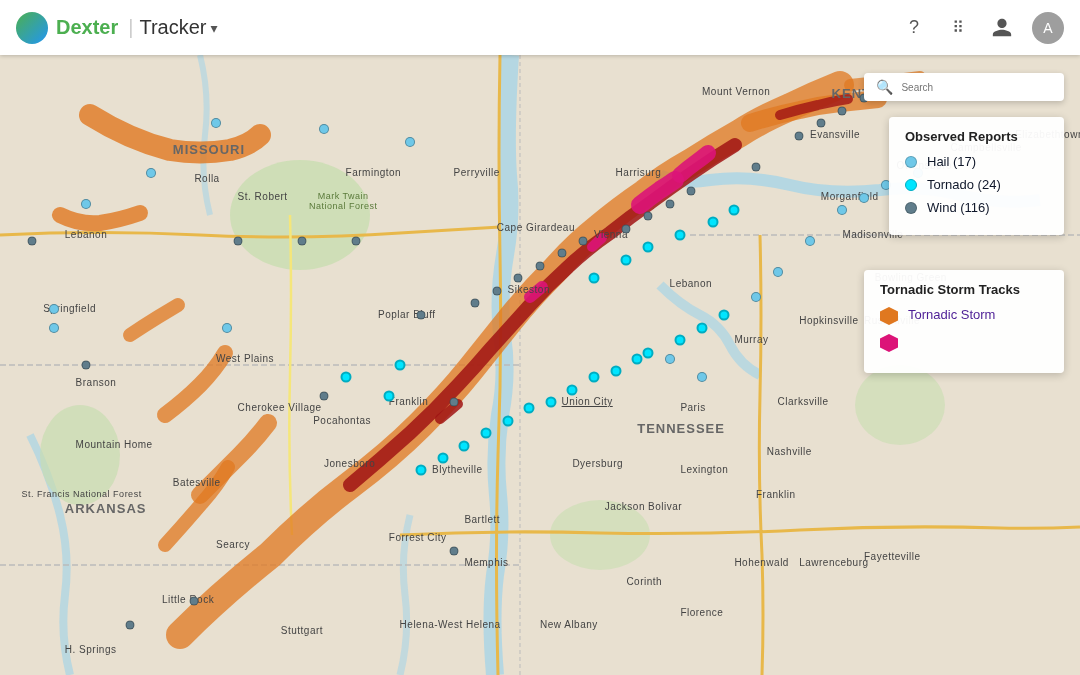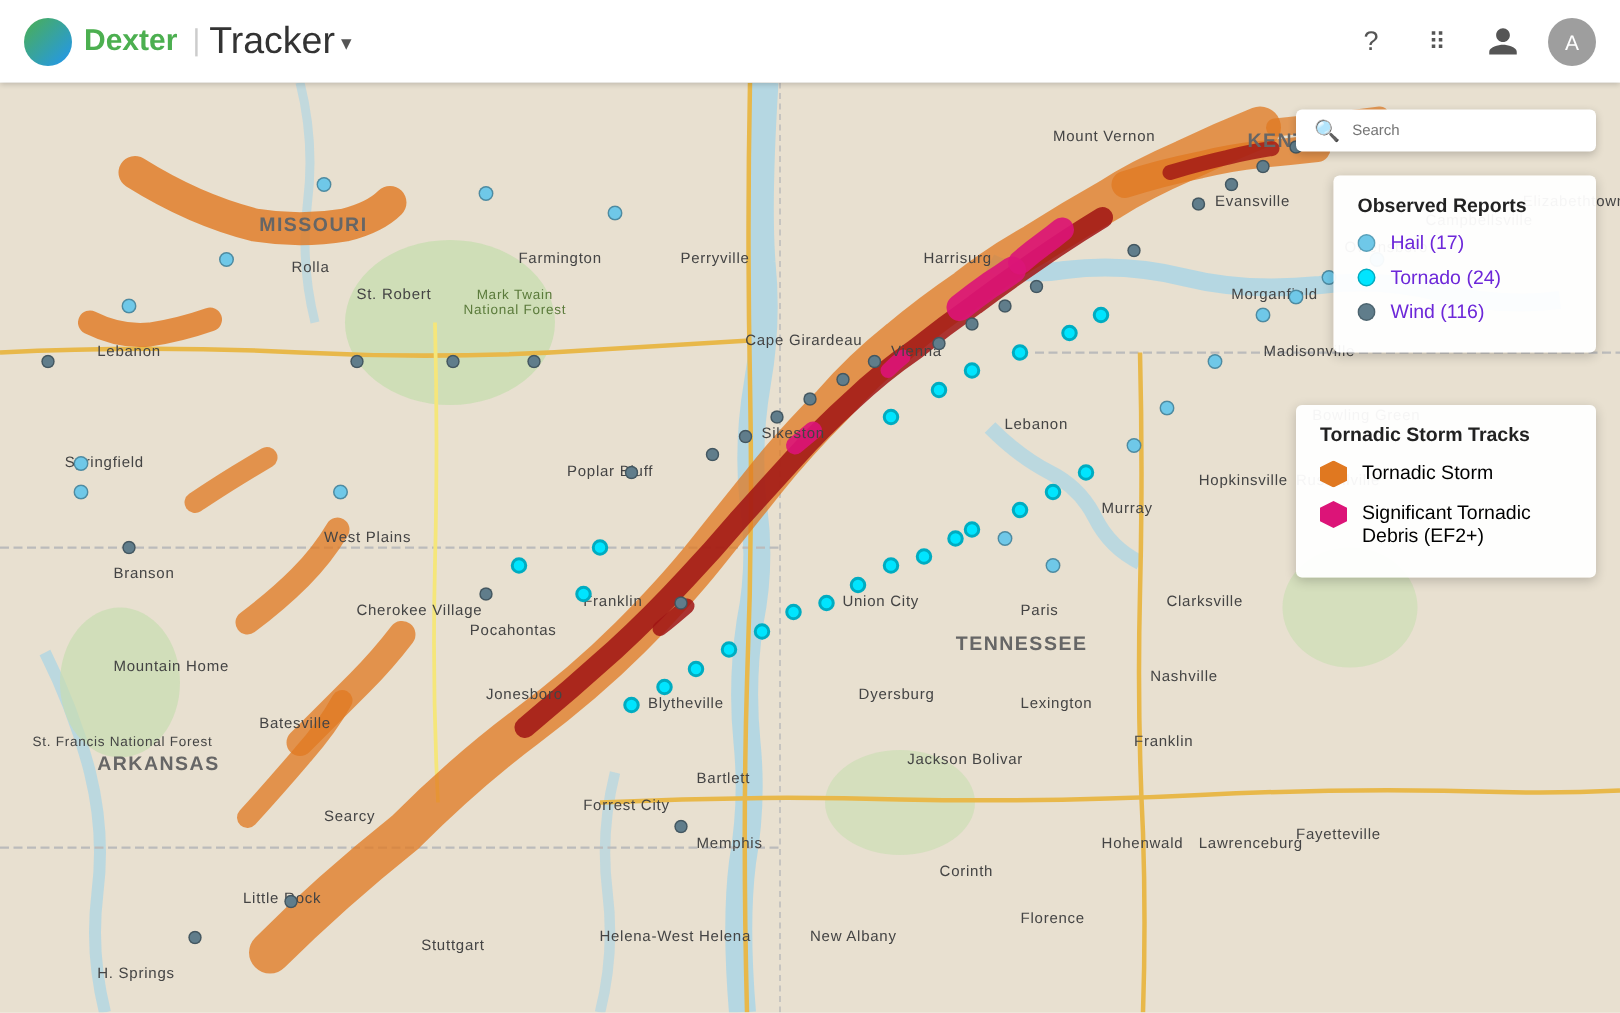--- a/index.html
+++ b/index.html
@@ -28,21 +28,21 @@
       font-weight: 600;
       color: #4CAF50;
       margin-right: 4px;
     }
     #separator {
       color: #ccc;
       font-size: 20px;
       margin: 0 6px;
     }
     #tracker-label {
-      font-size: 25px;
+      font-size: 20px;
       color: #333;
       font-weight: 400;
     }
     #dropdown-arrow {
       margin-left: 4px;
       color: #555;
       font-size: 14px;
       cursor: pointer;
     }
     #header-spacer { flex: 1; }
@@ -157,21 +157,21 @@
       font-size: 13px;
       font-weight: 700;
       color: #222;
       margin-bottom: 10px;
     }
     .legend-item {
       display: flex;
       align-items: center;
       margin-bottom: 8px;
       font-size: 13px;
-      color: #6d28d9;
+      color: #0f172a;
     }
     .legend-dot {
       width: 12px; height: 12px;
       border-radius: 50%;
       margin-right: 10px;
       flex-shrink: 0;
       border: 1.5px solid rgba(0,0,0,0.2);
     }
 
     #legend-tracks {
@@ -188,21 +188,21 @@
       font-size: 13px;
       font-weight: 700;
       color: #222;
       margin-bottom: 10px;
     }
     .track-legend-item {
       display: flex;
       align-items: flex-start;
       margin-bottom: 9px;
       font-size: 13px;
-      color: #000000;
+      color: #4c1d95;
     }
     .track-hex {
       width: 18px; height: 18px;
       margin-right: 10px;
       flex-shrink: 0;
       position: relative;
       clip-path: polygon(50% 0%, 100% 25%, 100% 75%, 50% 100%, 0% 75%, 0% 25%);
     }
     .track-hex-orange { background: #e07820; }
     .track-hex-red { background: #a01414; }
@@ -368,21 +368,21 @@
         <div class="map-label city" style="left: 63%; top: 89%;">Florence</div>
         <div class="map-label city" style="left: 74%; top: 81%;">Lawrenceburg</div>
         <div class="map-label city" style="left: 68%; top: 81%;">Hohenwald</div>
         <div class="map-label city" style="left: 80%; top: 80%;">Fayetteville</div>
         <div class="map-label city" style="left: 63%; top: 66%;">Lexington</div>
         <div class="map-label city" style="left: 37%; top: 91%;">Helena-West Helena</div>
         <div class="map-label city" style="left: 50%; top: 91%;">New Albany</div>
         <div class="map-label city" style="left: 26%; top: 92%;">Stuttgart</div>
         <div class="map-label city" style="left: 2%; top: 70%; font-size: 9px;">St. Francis National Forest</div>
         <div class="map-label city" style="left: 29%; top: 22%; color: rgb(90, 122, 58); font-size: 9px; text-align: center; width: 80px; margin-left: -10px;">Mark Twain National Forest</div>
-        <div class="map-label city" style="left: 52%; top: 55%;">Union City</div>
+        <div class="map-label city" style="left: 52%; top: 55%; text-decoration: underline;">Union City</div>
         <div class="map-label city" style="left: 6%; top: 95%;">H. Springs</div>
       </div>
 
     <div id="obs-dots-container" style="position: absolute; top: 0px; left: 0px; width: 100%; height: 100%; pointer-events: none;">
         <div class="obs-dot obs-hail" style="left: 20%; top: 11%;"></div>
         <div class="obs-dot obs-hail" style="left: 30%; top: 12%;"></div>
         <div class="obs-dot obs-hail" style="left: 14%; top: 19%;"></div>
         <div class="obs-dot obs-hail" style="left: 8%; top: 24%;"></div>
         <div class="obs-dot obs-hail" style="left: 5%; top: 41%;"></div>
         <div class="obs-dot obs-hail" style="left: 5%; top: 44%;"></div>
@@ -471,19 +471,18 @@
     </div>
 
     <div id="legend-tracks">
       <h4>Tornadic Storm Tracks</h4>
       <div class="track-legend-item">
         <div class="track-hex track-hex-orange"></div>
         <span>Tornadic Storm</span>
       </div>
       <div class="track-legend-item">
         <div class="track-hex track-hex-pink"></div>
-        <span>Significant Tornadic<br>Debris (EF2+)</span>
       </div>
     </div>
 
 
   </div>
 </div>
 
 </body></html>

